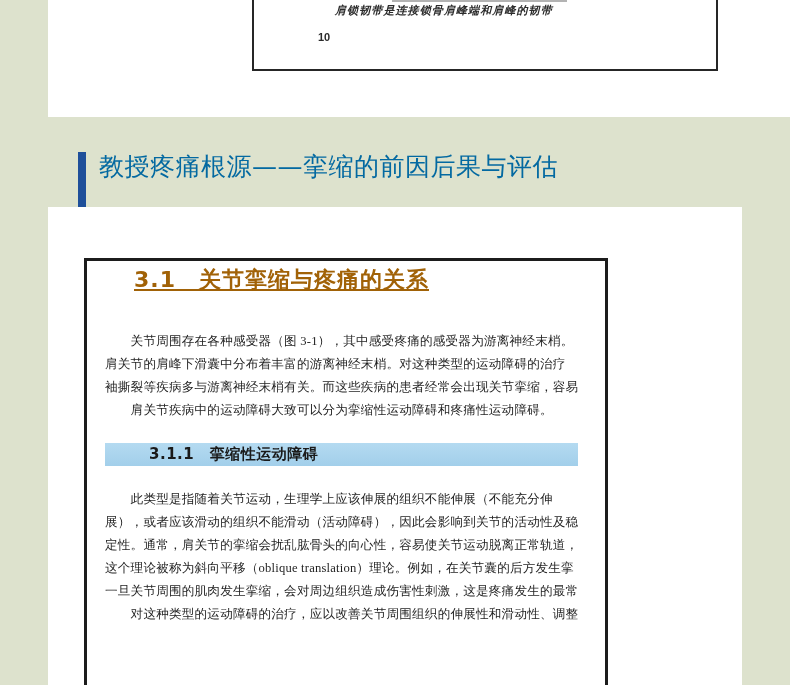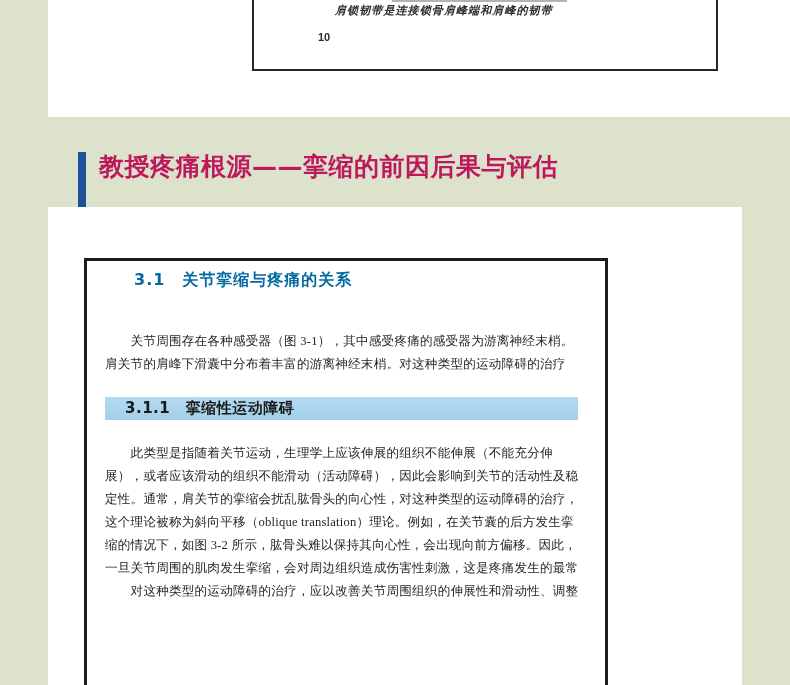--- a/index.html
+++ b/index.html
@@ -37,44 +37,44 @@
   }
 
   
   .chapter-accent-bar {
     position:absolute; left:78px; top:152px; width:8px; height:100px;
     background:#1e4f9a;
   }
   .chapter-title {
     position:absolute; left:99px; top:150px;
     font-family:"DejaVu Sans","Liberation Sans",sans-serif;
-    font-weight:bold; font-size:25px; letter-spacing:0.5px;
-    color:#be185d; white-space:nowrap;
+    font-weight:normal; font-size:25px; letter-spacing:0.5px;
+    color:#0369a1; white-space:nowrap;
   }
 
   
   .content-panel {
     position:absolute; left:48px; top:207px; width:694px; height:478px;
     background:#ffffff;
   }
   .section-page-box {
     position:absolute; left:84px; top:258px; width:524px; height:480px;
     background:#ffffff; border:3px solid #1c1c1c;
     padding:0 27px 0 18px;
   }
   .section-heading {
     margin:4px 0 35px 29px;
     font-family:"DejaVu Sans","Liberation Sans",sans-serif;
-    font-weight:bold; font-size:16px; line-height:30px; letter-spacing:1px;
-    color:#0369a1; white-space:nowrap;
+    font-weight:bold; font-size:22px; line-height:30px; letter-spacing:1px;
+    color:#a16207; white-space:nowrap;text-decoration:underline;
   }
   .text-block { font-size:12.6px; letter-spacing:0.2px; }
   .text-block .tl { height:23px; line-height:23px; white-space:nowrap; overflow:hidden; }
   .subsection-bar {
-    margin-top:21px; height:23px; padding-left:20px;
+    margin-top:21px; height:23px; padding-left:44px;
     background:linear-gradient(#b4daf1,#a2cfea);
     display:flex; align-items:center;
   }
   .subsection-label {
     font-family:"DejaVu Sans","Liberation Sans",sans-serif;
     font-weight:bold; font-size:15px; letter-spacing:0.5px; color:#1a1a1a;
     white-space:nowrap;
   }
   .text-block-2 { margin-top:22px; }
 </style>
@@ -93,28 +93,29 @@
 <div class="chapter-title">教授疼痛根源——挛缩的前因后果与评估</div>
 
 <div class="content-panel"></div>
 
 <div class="section-page-box">
   <div class="section-heading">3.1　关节挛缩与疼痛的关系</div>
 
   <div class="text-block">
       <div class="tl">　　关节周围存在各种感受器（图 3-1），其中感受疼痛的感受器为游离神经末梢。</div>
       <div class="tl">肩关节的肩峰下滑囊中分布着丰富的游离神经末梢。对这种类型的运动障碍的治疗</div>
+      <div class="tl">袖撕裂等疾病多与游离神经末梢有关。而这些疾病的患者经常会出现关节挛缩，容易</div>
+      <div class="tl">　　肩关节疾病中的运动障碍大致可以分为挛缩性运动障碍和疼痛性运动障碍。</div>
     </div>
 
   <div class="subsection-bar">
     <span class="subsection-label">3.1.1　挛缩性运动障碍</span>
   </div>
 
   <div class="text-block text-block-2">
       <div class="tl">　　此类型是指随着关节运动，生理学上应该伸展的组织不能伸展（不能充分伸</div>
       <div class="tl">展），或者应该滑动的组织不能滑动（活动障碍），因此会影响到关节的活动性及稳</div>
-      <div class="tl">定性。通常，肩关节的挛缩会扰乱肱骨头的向心性，对这种类型的运动障碍的治疗，</div>
+      <div class="tl">定性。通常，肩关节的挛缩会扰乱肱骨头的向心性，容易使关节运动脱离正常轨道，</div>
       <div class="tl">这个理论被称为斜向平移（oblique translation）理论。例如，在关节囊的后方发生挛</div>
-      <div class="tl">缩的情况下，如图 3-2 所示，肱骨头难以保持其向心性，会出现向前方偏移。因此，</div>
       <div class="tl">一旦关节周围的肌肉发生挛缩，会对周边组织造成伤害性刺激，这是疼痛发生的最常</div>
       <div class="tl">　　对这种类型的运动障碍的治疗，应以改善关节周围组织的伸展性和滑动性、调整</div>
     </div>
 </div>
 
 </body></html>

